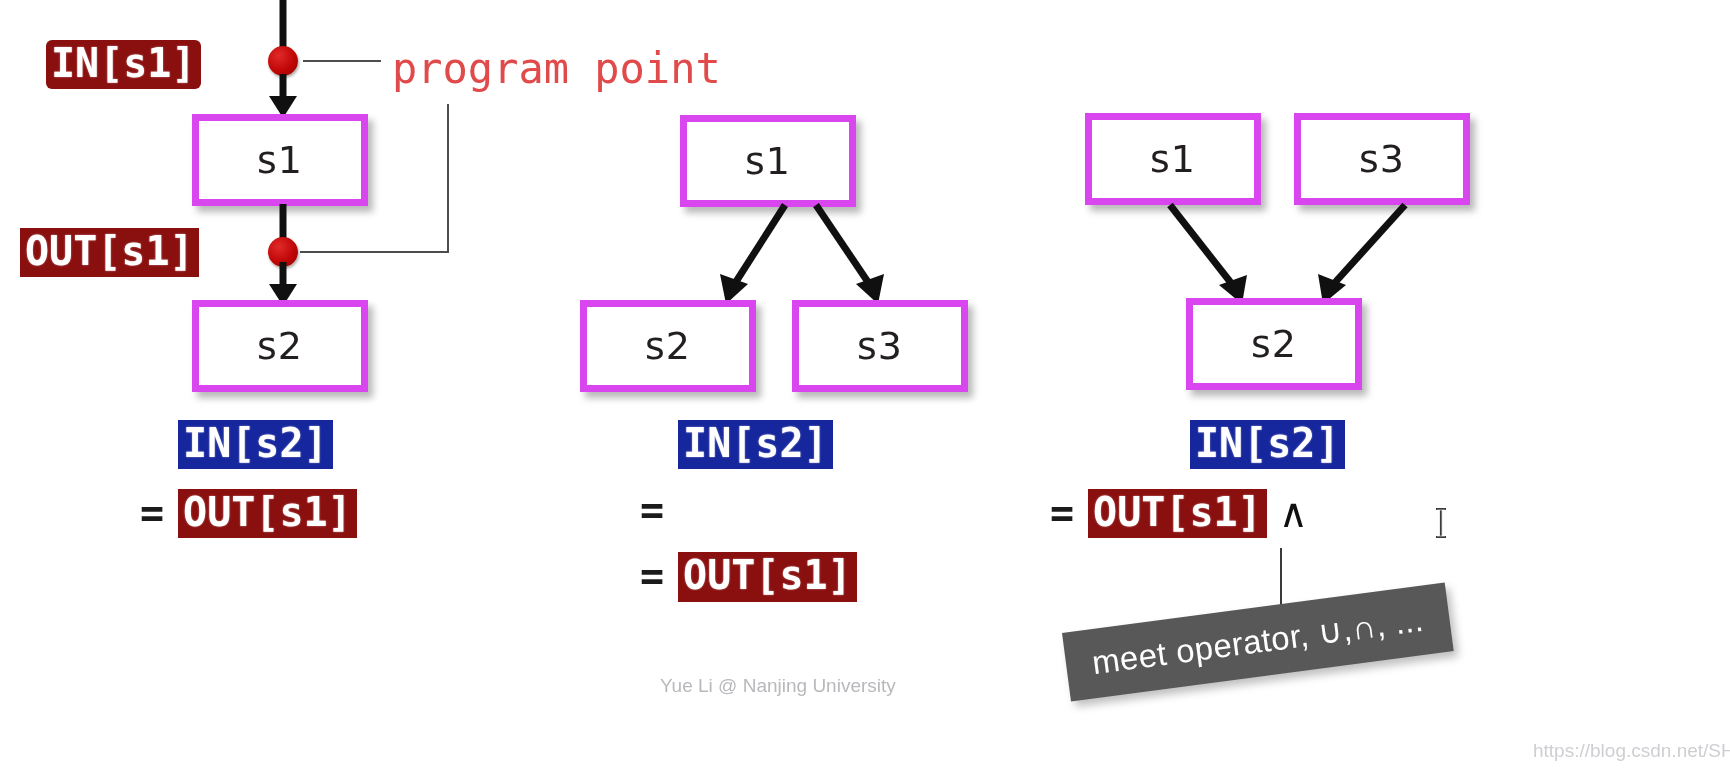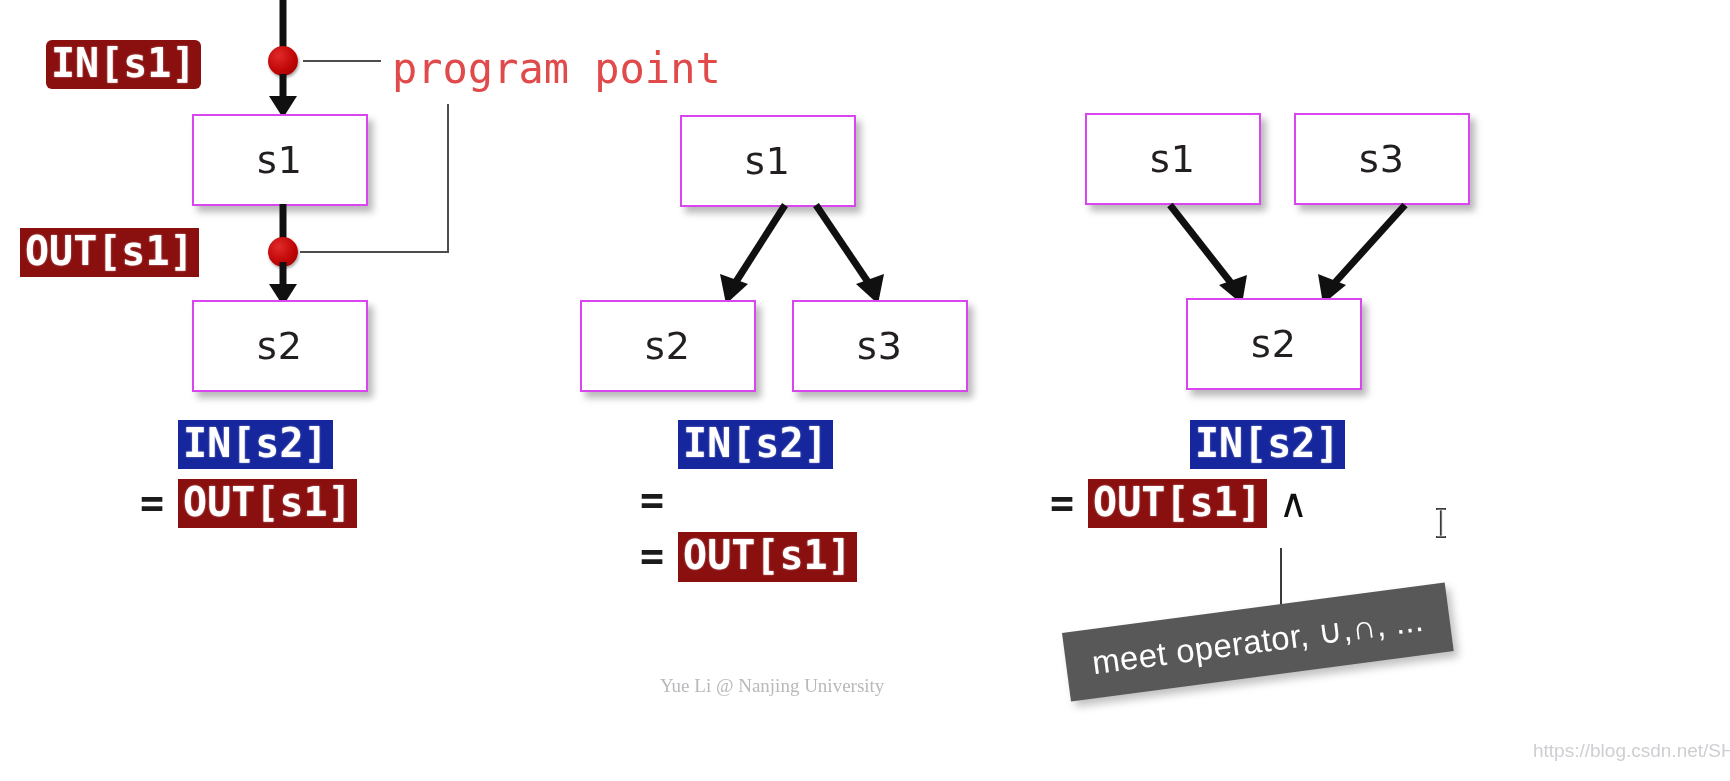--- a/index.html
+++ b/index.html
@@ -19,21 +19,21 @@
     overflow: hidden;
   }
 
   
   .abs { position: absolute; }
 
   
   .node-box {
     position: absolute;
     background: #ffffff;
-    border: 2px solid #d946ef;
+    border: 7px solid #d946ef;
     box-shadow: 5px 6px 7px rgba(0,0,0,0.28);
     display: flex;
     align-items: center;
     justify-content: center;
     box-sizing: border-box;
   }
   .node-box .node-label {
     font-family: "DejaVu Sans", sans-serif;
     font-size: 38px;
     color: #231f20;
@@ -70,21 +70,21 @@
   .chip.free {
     position: absolute;
   }
 
   
   .formula {
     position: absolute;
     display: flex;
     flex-direction: column;
     align-items: flex-start;
-    gap: 10px;
+    gap: 20px;
   }
   .formula-row {
     display: flex;
     align-items: center;
     white-space: nowrap;
   }
   .eq-sign {
     font-family: "DejaVu Sans Mono", monospace;
     font-size: 40px;
     font-weight: 700;
@@ -300,21 +300,21 @@
         <span class="chip red">OUT[s1]</span>
         <span class="meet-sym">∧</span>
       </div>
     </div>
 
     <div id="meet-pointer" style="left:240px; top:548px; height:72px;"></div>
 
     <div id="meet-banner" style="left:22px; top:633px;">meet operator, ∪,∩, ...</div>
   </div>
 
-  <div id="attribution" style="left:660px; top:675px;font-family:Liberation Serif, serif;">Yue Li @ Nanjing University</div>
+  <div id="attribution" style="left:660px; top:675px;">Yue Li @ Nanjing University</div>
 
   <div id="watermark" style="left:1533px; top:740px;">https://blog.csdn.net/SHU15121856</div>
 
   <svg id="text-cursor" style="left:1434px; top:508px;" viewBox="0 0 14 30">
     <path d="M2 1 H12 M7 1 V29 M2 29 H12" stroke="#3b3b3b" stroke-width="2.2" fill="none"></path>
     <path d="M3 2 H11 M8 2 V28 M3 28 H11" stroke="#ffffff" stroke-width="0.8" fill="none" opacity="0.75"></path>
   </svg>
 
 </div>
 

